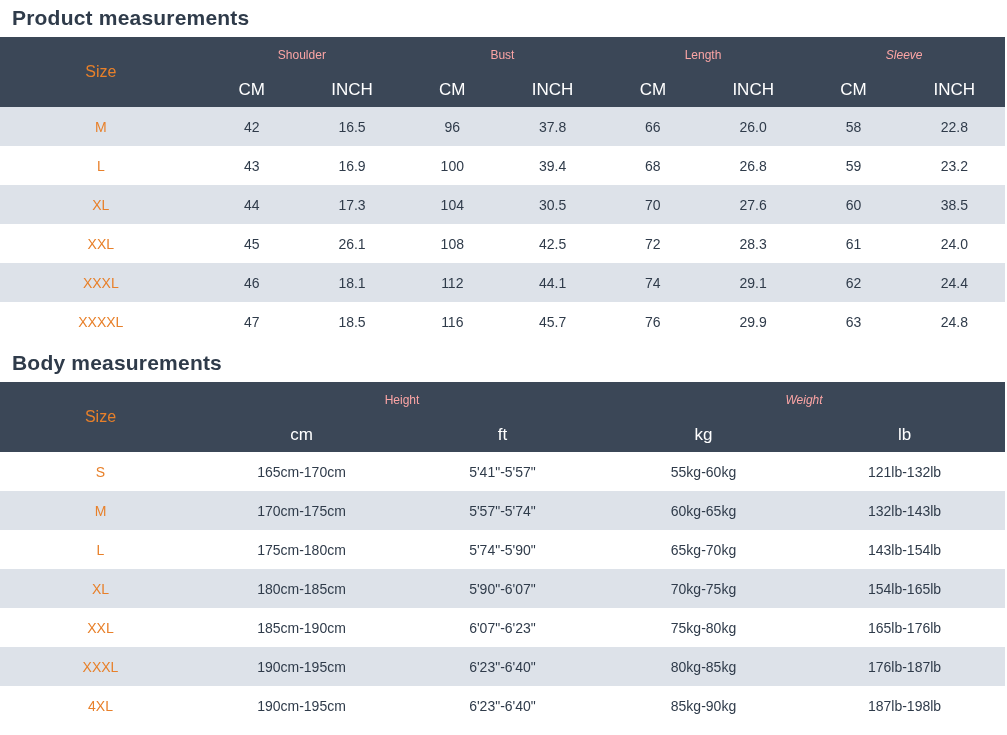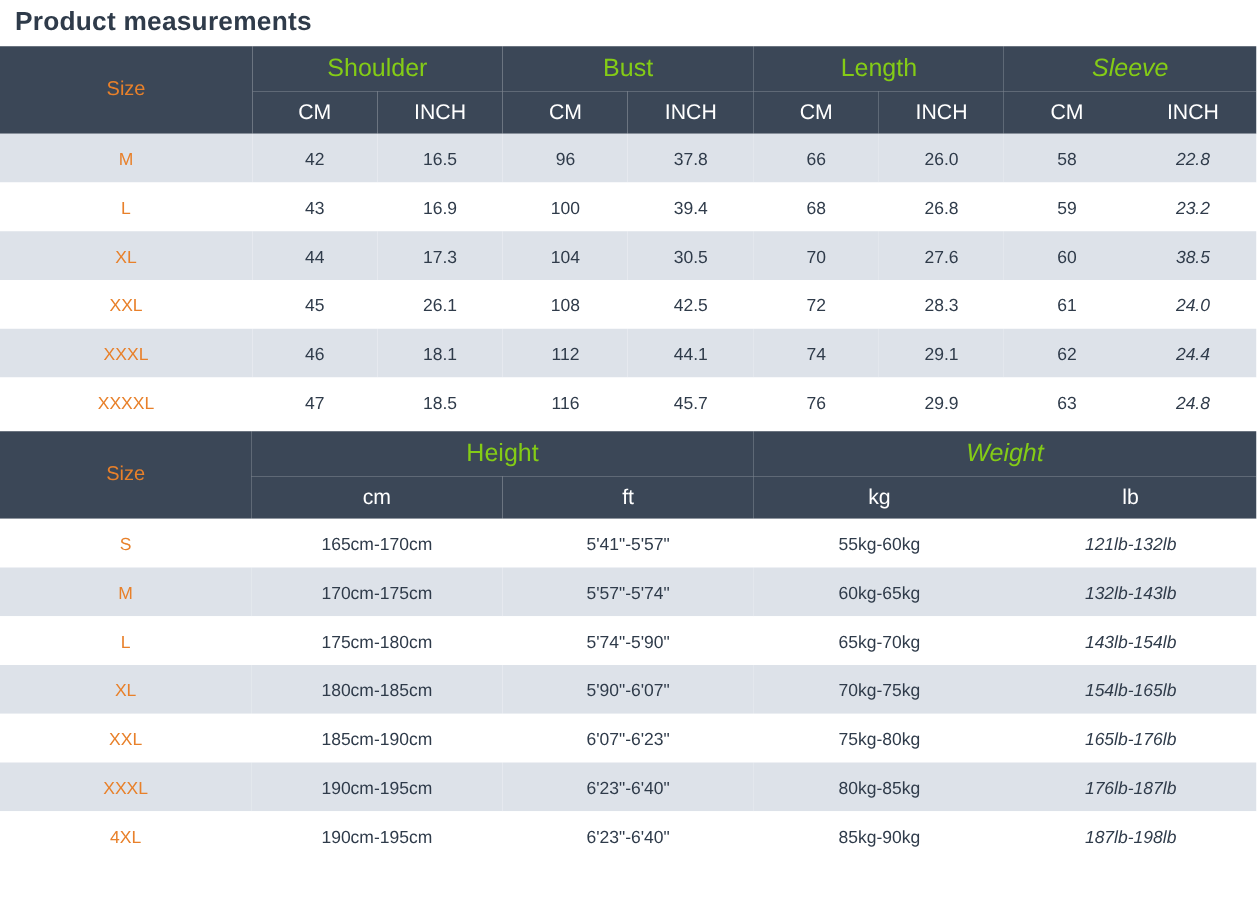--- a/index.html
+++ b/index.html
@@ -36,22 +36,22 @@
   }
   table.sizetable td, table.sizetable th {
     border: none;
     text-align: center;
     vertical-align: middle;
     font-weight: normal;
   }
   
   .hdr {
     background: #3b4757;
-    color: #84cc16;
-    font-size: 20px;
+    color: #fca5a5;
+    font-size: 12px;
     font-weight: bold;
     height: 34px;
     border-right: 1px solid #8d97a4;
   }
   .hdr.last { border-right: none; font-style: italic; }
   .sizehdr {
     background: #3b4757;
     color: #e8802a;
     font-size: 16px;
     font-weight: bold;
@@ -68,21 +68,21 @@
   .subhdr.last { border-right: none; }
   
   tr.row-alt td { background: #dde2e9; }
   tr.row-plain td { background: #ffffff; }
   td.cell {
     font-size: 14px;
     height: 37px;
     color: #2f3b4a;
     border-right: 1px solid #c2c9d2;
   }
-  td.cell.last { border-right: none; font-style: italic; }
+  td.cell.last { border-right: none; }
   td.sizecell {
     font-size: 14px;
     font-weight: bold;
     color: #e8802a;
     border-right: 1px solid #c2c9d2;
   }
   .spacer-small { height: 4px; }
 </style>
 </head>
 <body>
@@ -187,20 +187,21 @@
         <td class="cell">76</td>
         <td class="cell">29.9</td>
         <td class="cell">63</td>
         <td class="cell last">24.8</td>
       </tr>
     </tbody>
   </table>
 
   <div class="spacer-small"></div>
 
+  <div class="section-title">Body measurements</div>
 
   <table class="sizetable">
     <colgroup>
       <col style="width:201px">
       <col style="width:201px">
         <col style="width:201px">
       <col style="width:201px">
         <col style="width:201px">
     </colgroup>
     <thead>

